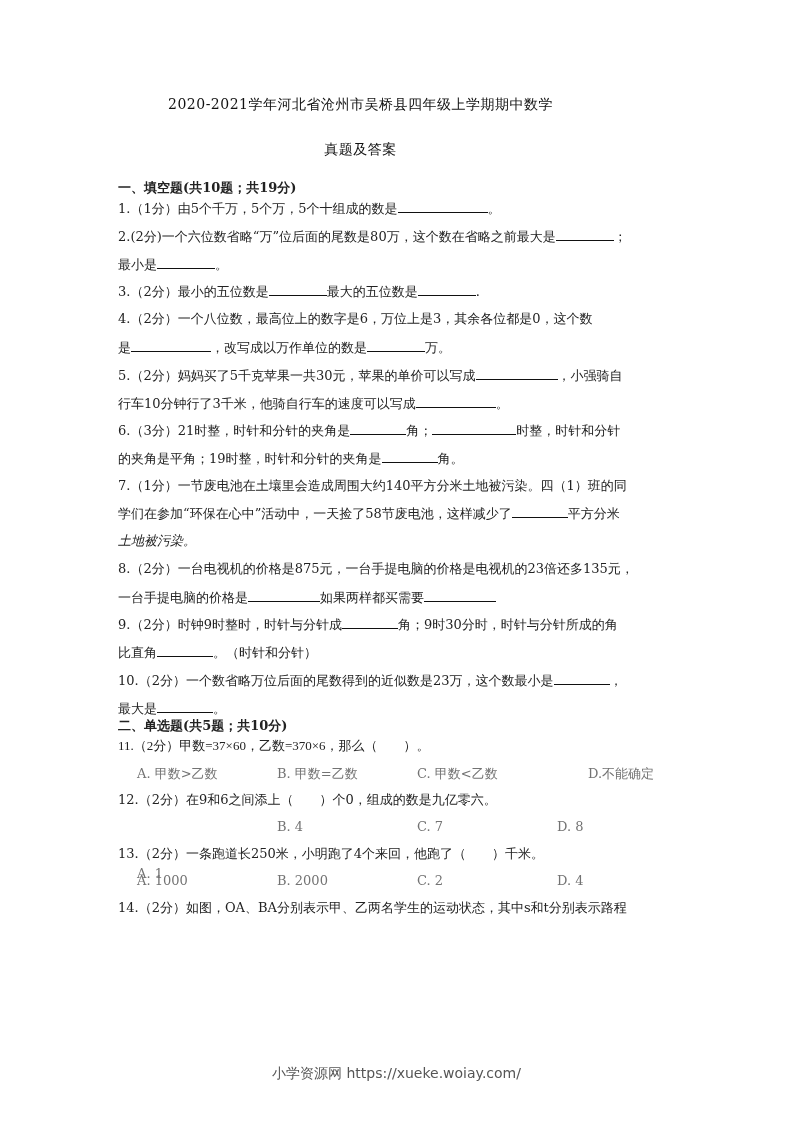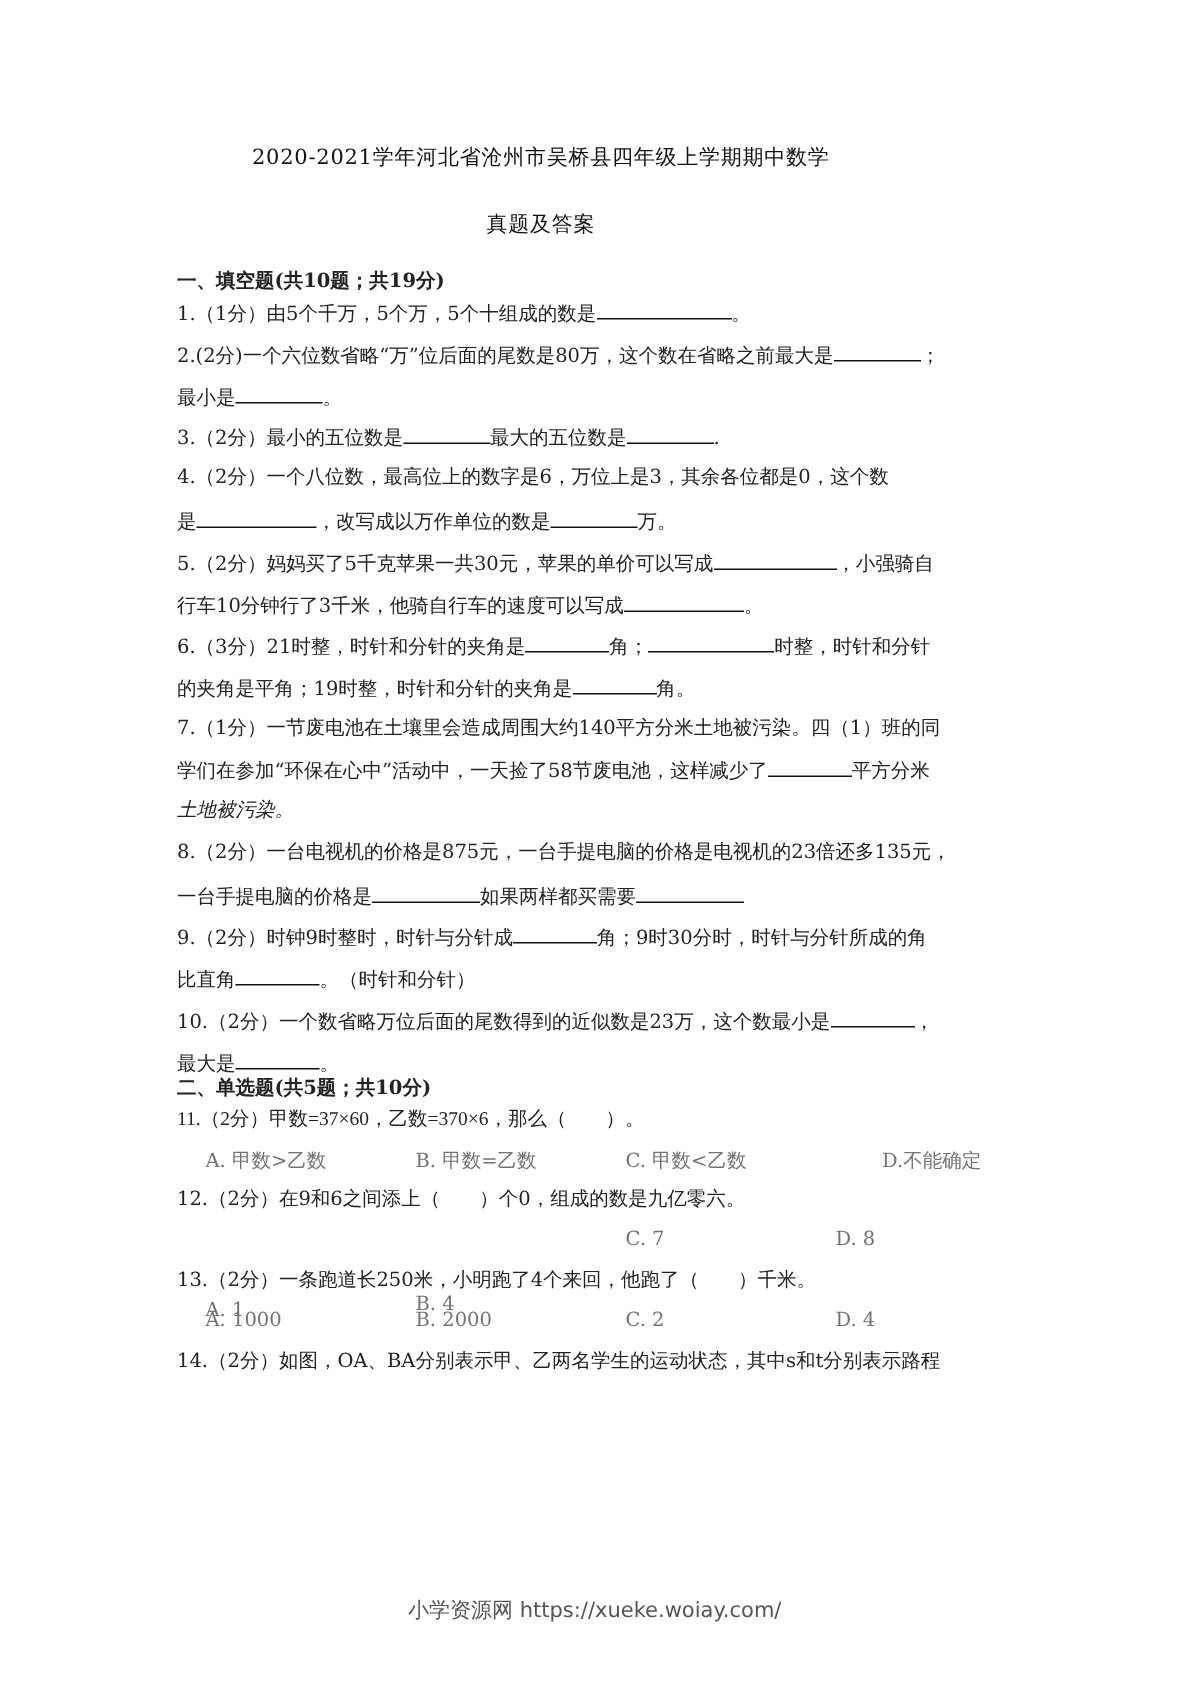--- a/index.html
+++ b/index.html
@@ -97,21 +97,21 @@
   <div class="line sec" style="top:718px;">二、单选题(共5题；共10分)</div>
 
   <div class="line" style="top:738px;font-family:Liberation Serif, serif;">11.（2分）甲数=37×60，乙数=370×6，那么（　　）。</div>
   <div class="opt" style="top:765px;left:137px;">A. 甲数&gt;乙数</div>
   <div class="opt" style="top:765px;left:277px;">B. 甲数=乙数</div>
   <div class="opt" style="top:765px;left:417px;">C. 甲数&lt;乙数</div>
   <div class="opt" style="top:765px;left:557px;margin-left:31px;">D.不能确定</div>
 
   <div class="line" style="top:792px;">12.（2分）在9和6之间添上（　　）个0，组成的数是九亿零六。</div>
   <div class="opt" style="top:819px;left:137px;margin-top:47px;">A. 1</div>
-  <div class="opt" style="top:819px;left:277px;margin-top:43px;">B. 4</div>
+  <div class="opt" style="top:819px;left:277px;">B. 4</div>
   <div class="opt" style="top:819px;left:417px;">C. 7</div>
   <div class="opt" style="top:819px;left:557px;">D. 8</div>
 
   <div class="line" style="top:846px;">13.（2分）一条跑道长250米，小明跑了4个来回，他跑了（　　）千米。</div>
   <div class="opt" style="top:873px;left:137px;">A. 1000</div>
   <div class="opt" style="top:873px;left:277px;">B. 2000</div>
   <div class="opt" style="top:873px;left:417px;">C. 2</div>
   <div class="opt" style="top:873px;left:557px;">D. 4</div>
 
   <div class="line" style="top:900px;">14.（2分）如图，OA、BA分别表示甲、乙两名学生的运动状态，其中s和t分别表示路程</div>

